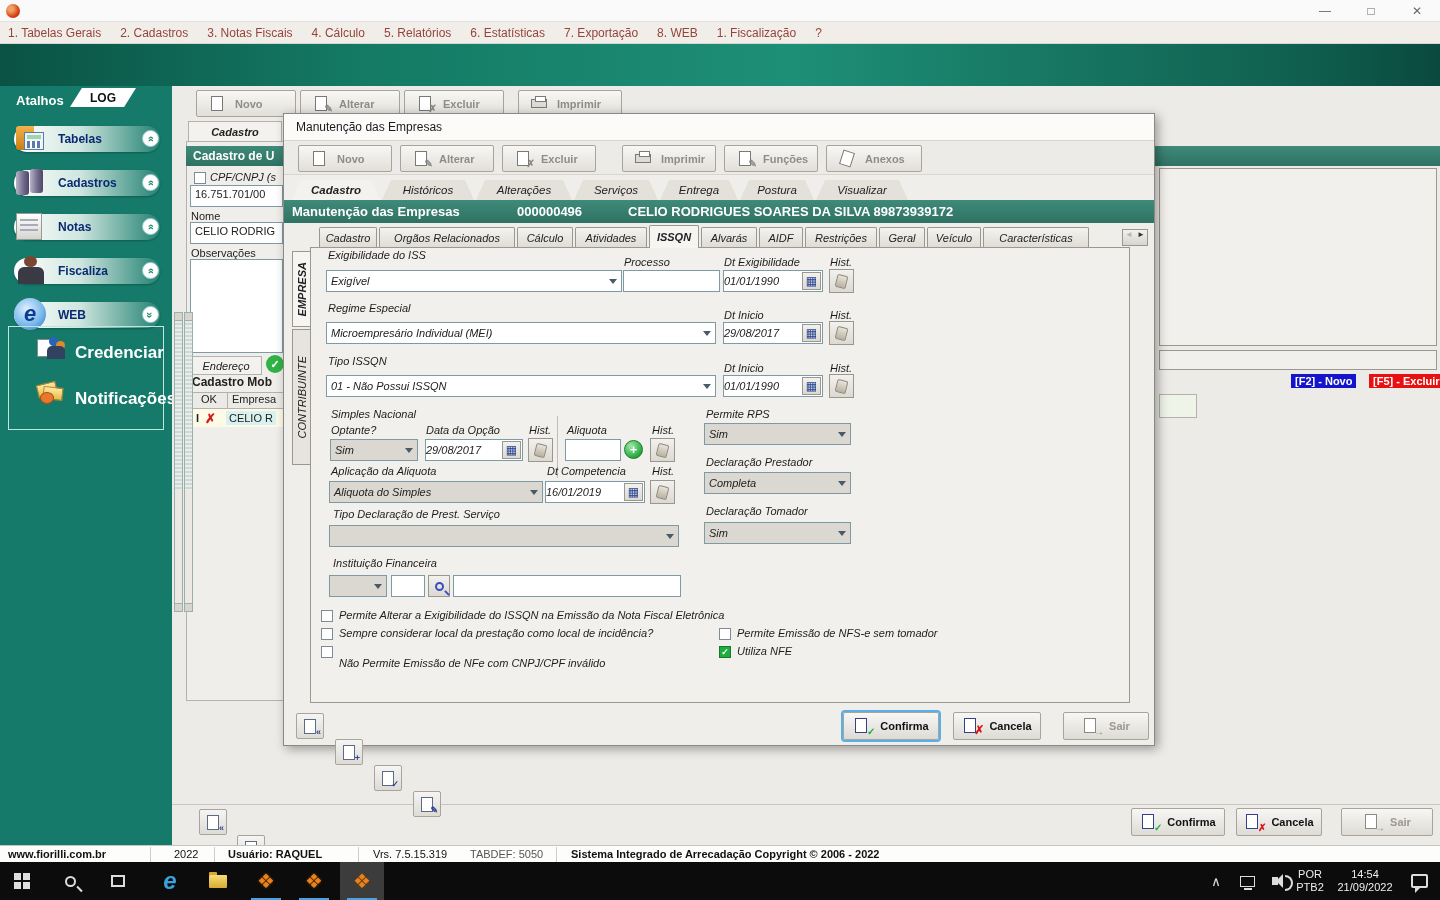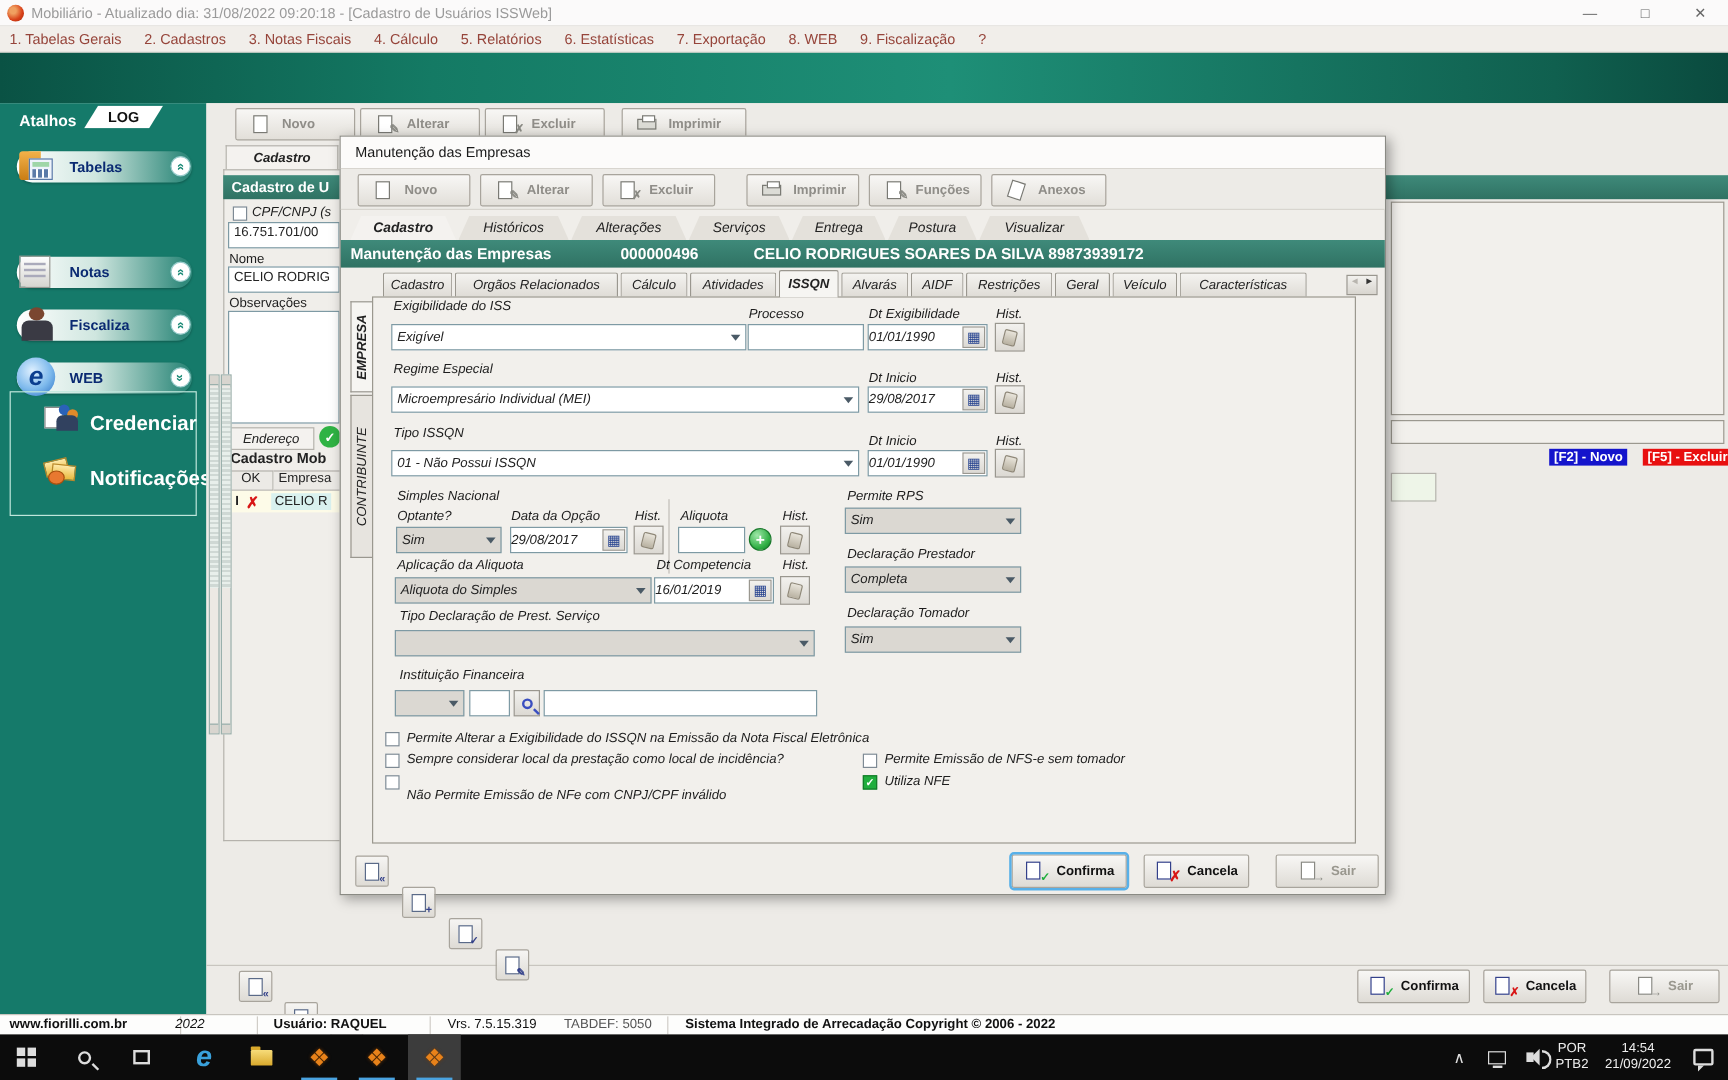--- a/index.html
+++ b/index.html
@@ -147,38 +147,37 @@
   .magblue::after { content:""; position:absolute; left:7px; top:8px; width:6px; height:2px; background:#3a4ec0; transform:rotate(45deg); }
   .fkey { position:absolute; color:#fff; font-weight:bold; font-size:11px; padding:1px 4px; white-space:nowrap; }
 </style>
 </head>
 <body>
 
 <div class="screen">
 
   <div class="abs titlebar">
     <span class="appflower"></span>
-    <span class="title-text">Mobiliário - Atualizado dia: 31/08/2022 09:20:18 - [Cadastro de Usuários ISSWeb]</span>
     <span class="wincontrols">
       <span class="winbtn">—</span>
       <span class="winbtn">□</span>
       <span class="winbtn">✕</span>
     </span>
   </div>
 
   <div class="abs menubar">
     <span class="menuitem">1. Tabelas Gerais</span>
     <span class="menuitem">2. Cadastros</span>
     <span class="menuitem">3. Notas Fiscais</span>
     <span class="menuitem">4. Cálculo</span>
     <span class="menuitem">5. Relatórios</span>
     <span class="menuitem">6. Estatísticas</span>
     <span class="menuitem">7. Exportação</span>
     <span class="menuitem">8. WEB</span>
-    <span class="menuitem">9. Fiscalização</span>
+    <span class="menuitem">1. Fiscalização</span>
     <span class="menuitem">?</span>
   </div>
 
   <div class="abs brandbar">
     
     
     
     
     
     
@@ -192,20 +191,31 @@
     <div class="side-item" style="top:38px;">
       <span class="pill"></span>
       <span class="ic-tabelas">
           <span class="book"></span>
           <span class="calc">
             <i></i>
             <b></b>
           </span>
         </span>
       <span class="pill-label">Tabelas</span>
+      <span class="chev-circle">
+          <span class="chev-down">»</span>
+        </span>
+    </div>
+    <div class="side-item" style="top:82px;">
+      <span class="pill"></span>
+      <span class="ic-cadastros">
+          <span class="c1"></span>
+          <span class="c2"></span>
+        </span>
+      <span class="pill-label">Cadastros</span>
       <span class="chev-circle">
           <span class="chev-down">»</span>
         </span>
     </div>
     <div class="side-item" style="top:126px;text-decoration:underline;">
       <span class="pill"></span>
       <span class="ic-notas">
           <i style="top:5px;"></i>
           <i style="top:10px;"></i>
           <i style="top:15px;"></i>
@@ -622,21 +632,21 @@
           <span class="pageic" style="border-color:#8a8a84;"></span>
           <span class="tbglyph">→</span>
         </span>
       <span>Sair</span>
     </div>
   </div>
 
   <div class="abs statusbar">
     <span class="seg" style="left:8px; font-weight:bold;">www.fiorilli.com.br</span>
     <span class="segdiv" style="left:150px;"></span>
-    <span class="seg" style="left:146px;font-style:italic;">2022</span>
+    <span class="seg" style="left:174px;">2022</span>
     <span class="segdiv" style="left:214px;"></span>
     <span class="seg" style="left:228px; font-weight:bold;">Usuário: RAQUEL</span>
     <span class="segdiv" style="left:358px;"></span>
     <span class="seg" style="left:373px;">Vrs. 7.5.15.319</span>
     <span class="seg" style="left:470px; color:#555;">TABDEF: 5050</span>
     <span class="segdiv" style="left:556px;"></span>
     <span class="seg" style="left:571px; font-weight:bold;">Sistema Integrado de Arrecadação Copyright © 2006 - 2022</span>
   </div>
 
   <div class="abs taskbar">

